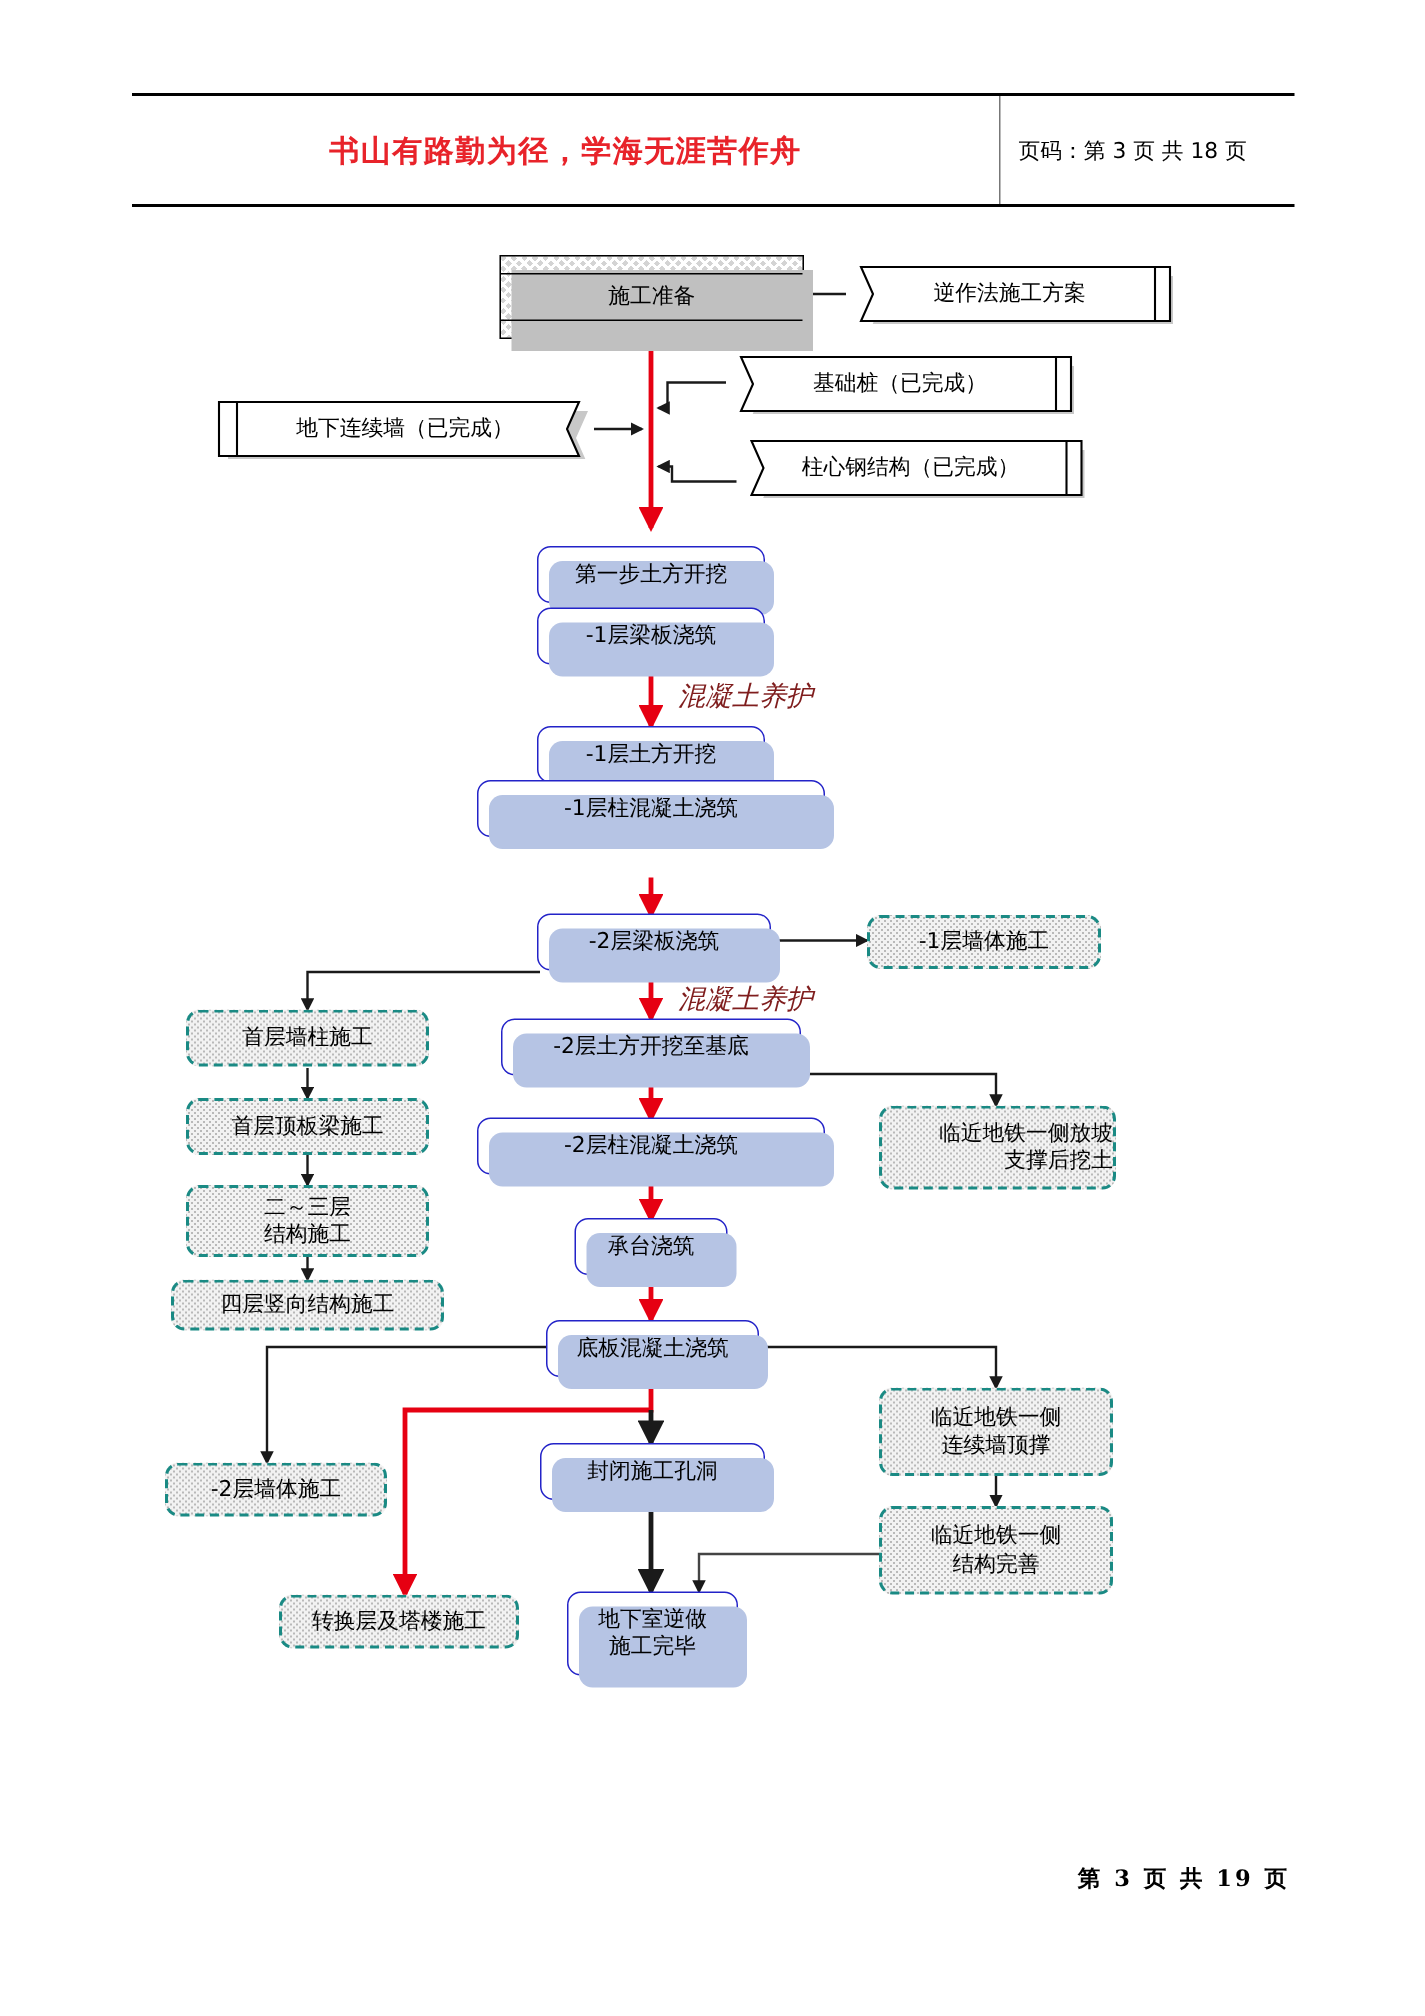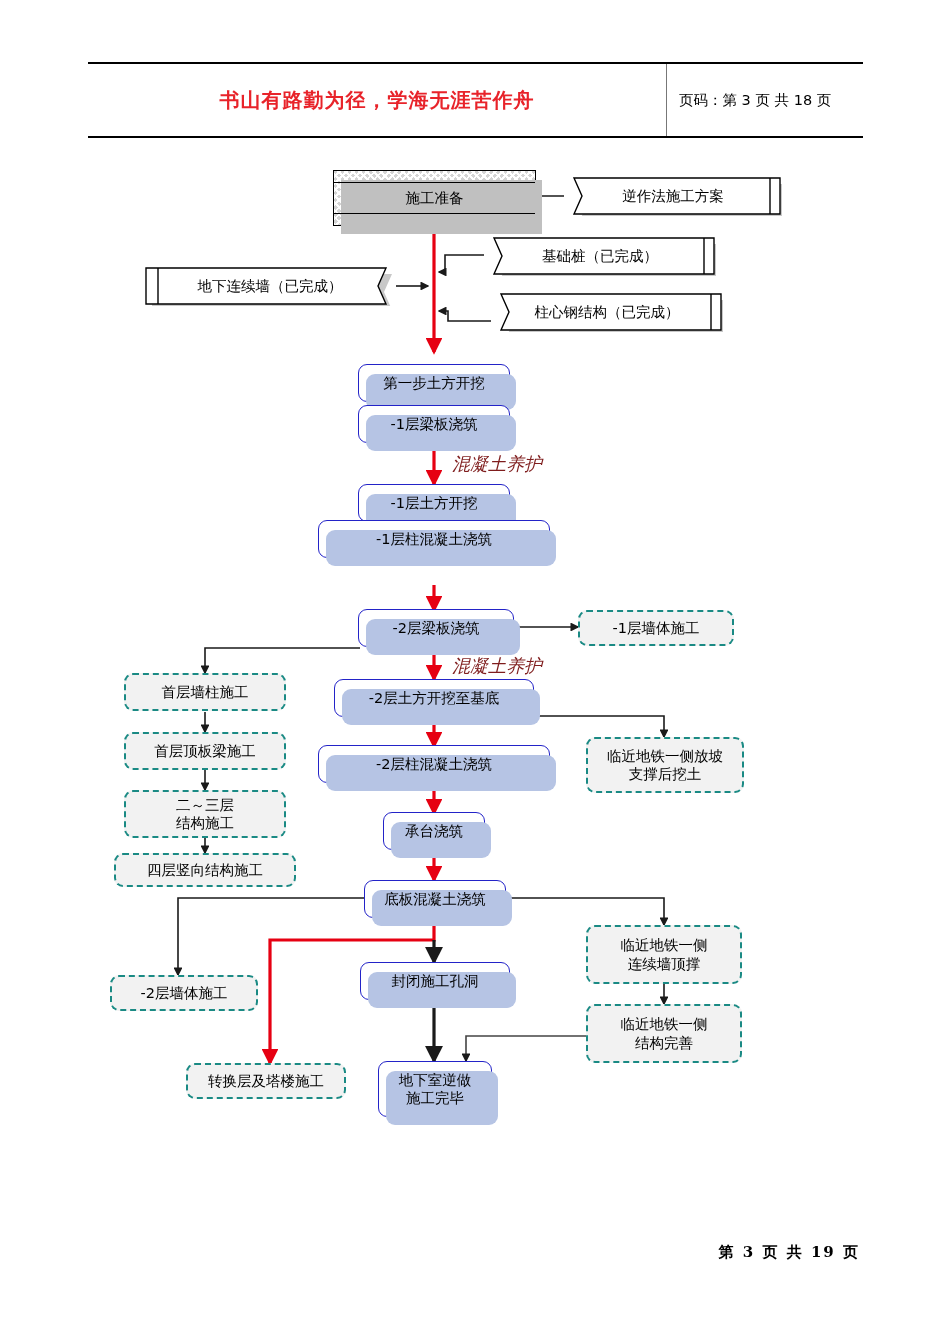--- a/index.html
+++ b/index.html
@@ -325,21 +325,21 @@
   <div class="edge-label" style="left:452px; top:654px;">混凝土养护</div>
 
   <div class="node n-process" style="left:334px; top:679px; width:200px; height:38px;">
     <span>-2层土方开挖至基底</span>
   </div>
 
   <div class="node n-process" style="left:318px; top:745px; width:232px; height:38px;">
     <span>-2层柱混凝土浇筑</span>
   </div>
 
-  <div class="node n-dashed" style="left:586px; top:737px; width:158px; height:56px; flex-direction:column;">
+  <div class="node n-dashed" style="left:586px; top:737px; width:158px; height:56px; flex-direction:column;align-items:flex-end;">
     <span>临近地铁一侧放坡</span>
     <span>支撑后挖土</span>
   </div>
 
   <div class="node n-process" style="left:383px; top:812px; width:102px; height:38px;">
     <span>承台浇筑</span>
   </div>
 
   <div class="node n-process" style="left:364px; top:880px; width:142px; height:38px;">
     <span>底板混凝土浇筑</span>

